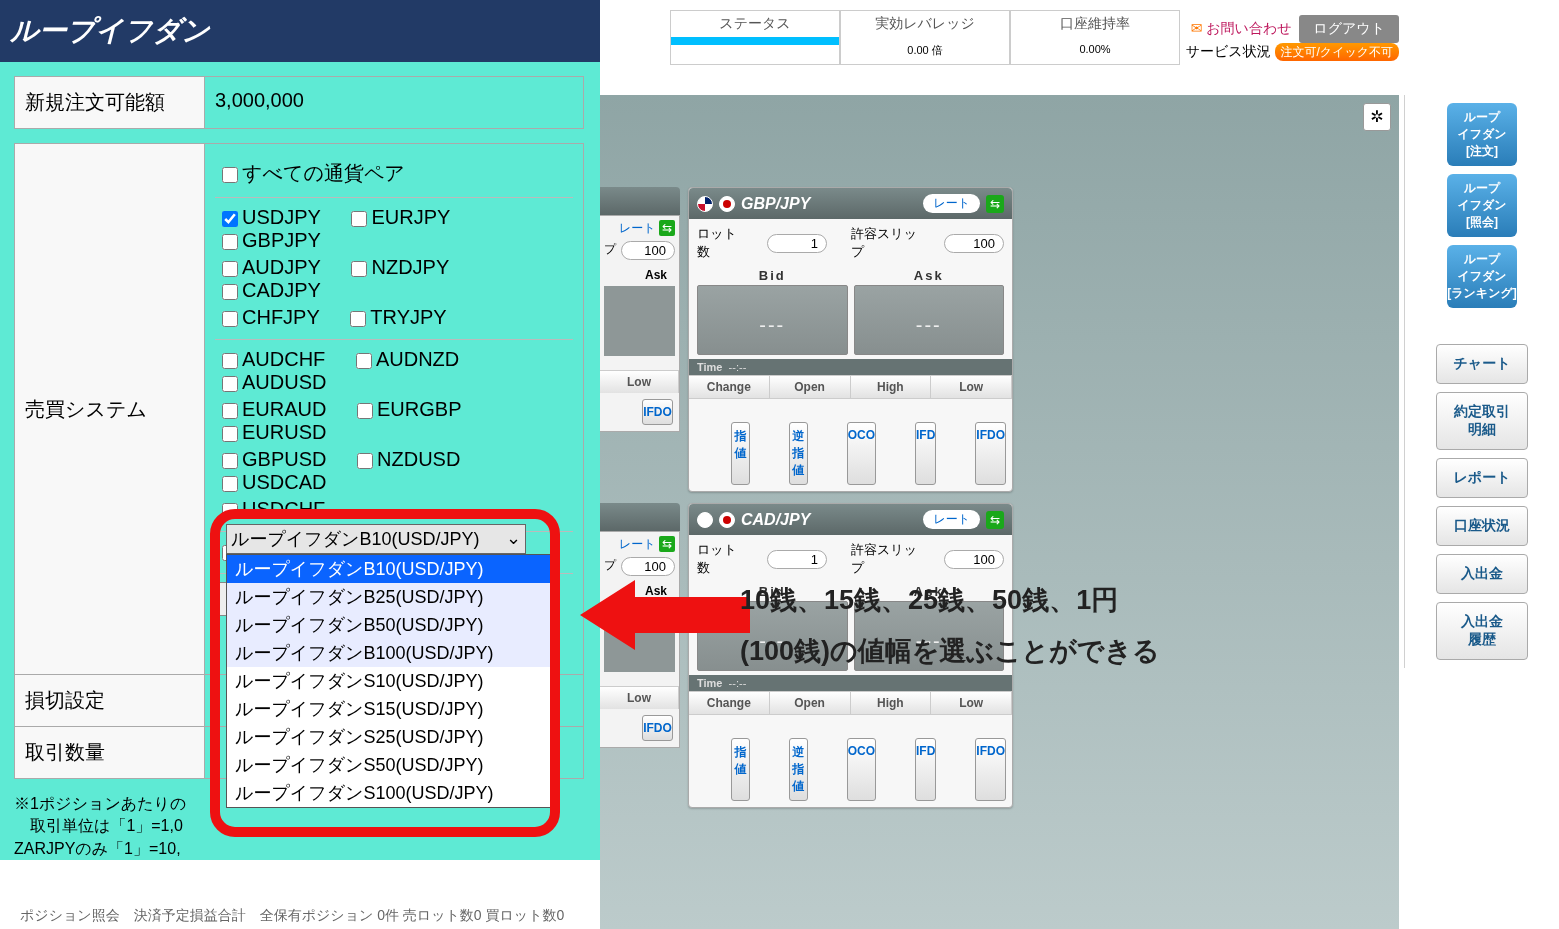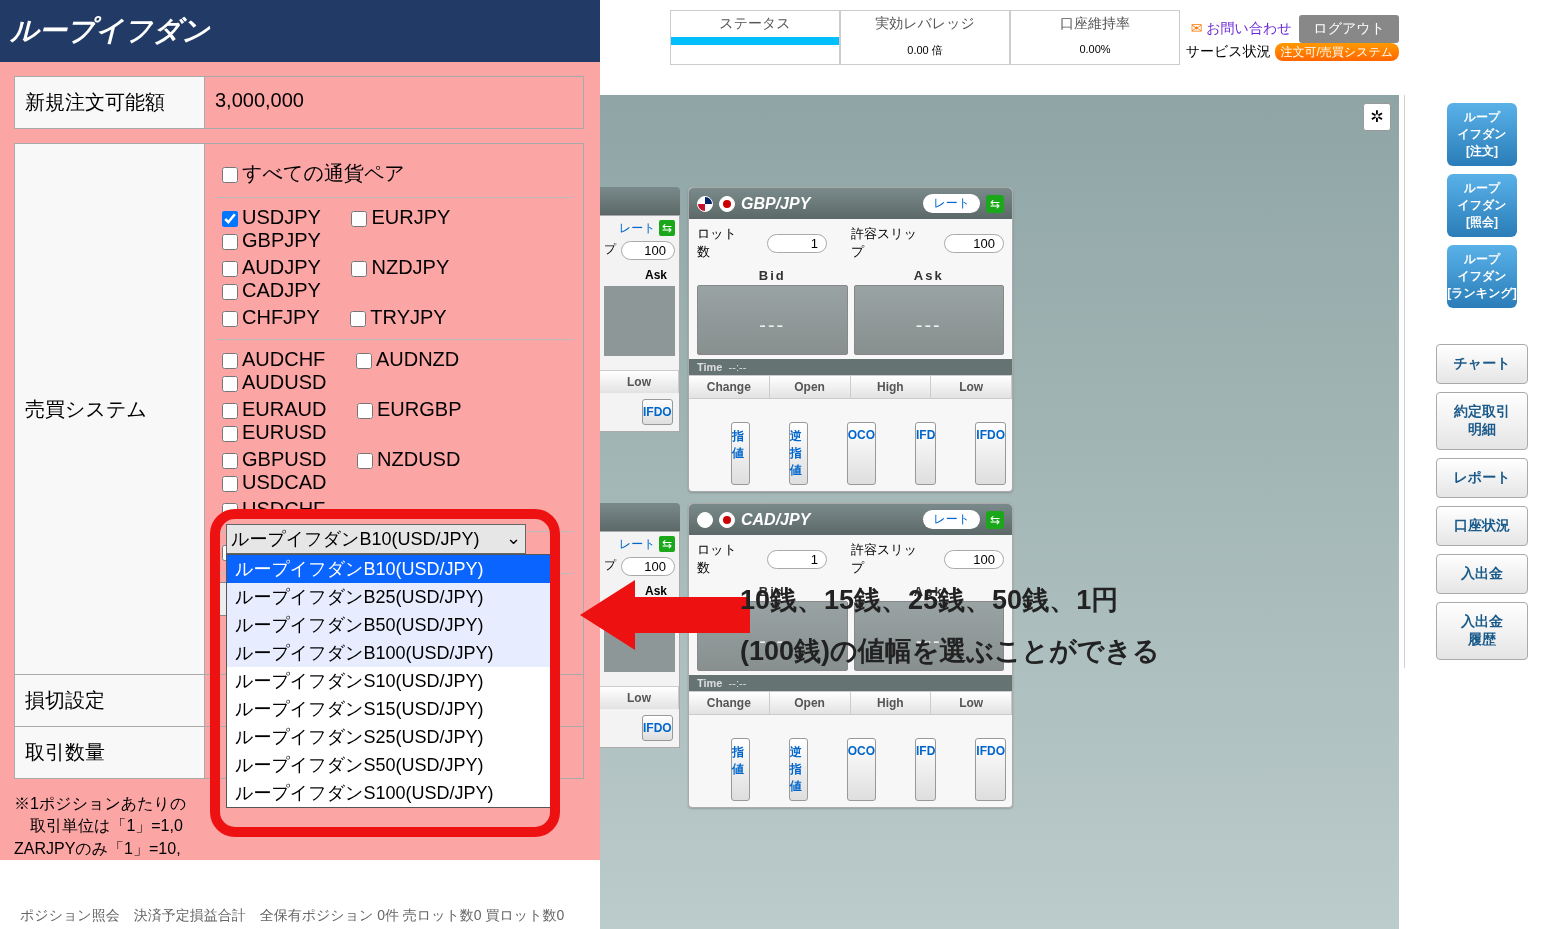--- a/index.html
+++ b/index.html
@@ -1,19 +1,19 @@
 <!DOCTYPE html>
 <html><head>
 <meta charset="utf-8">
 <style>
 *{box-sizing:border-box;margin:0;padding:0;font-family:"Meiryo","Hiragino Kaku Gothic Pro",sans-serif;}
 body{background:#fff;width:1559px;height:929px;overflow:hidden;position:relative;}
 
 
-.left-panel{position:absolute;left:0;top:0;width:600px;background:#fca5a5;}
+.left-panel{position:absolute;left:0;top:0;width:600px;background:#5eead4;}
 .loop-header{background:#223a66;color:#fff;font-size:28px;font-weight:bold;padding:12px 10px;font-style:italic;}
 .form-table{width:570px;margin:14px;border-collapse:collapse;}
 .form-table td{border:1px solid #aaa;padding:12px 10px;font-size:20px;vertical-align:top;}
 .form-table .lbl{background:#f8f8f8;width:190px;}
 .cb-row{margin:4px 0;font-size:20px;}
 .cb-row label{margin-right:18px;display:inline-block;margin-left:7px;}
 .cb-row input[type=checkbox]{width:16px;height:16px;vertical-align:middle;margin-right:4px;}
 .hr{border-top:1px solid #bbb;margin:10px 0 8px 0;}
 .filter-btn{padding:4px 10px;font-size:18px;border:1px solid #888;background:#eee;border-radius:2px;}
 .note{font-size:16px;margin-left:14px;line-height:1.4;}
@@ -29,21 +29,21 @@
 
 
 .right-area{position:absolute;left:600px;top:0;right:0;bottom:0;background:#fff;}
 .top-status{position:absolute;top:10px;left:70px;display:flex;gap:0;}
 .stat-box{border:1px solid #ccc;width:170px;text-align:center;font-size:14px;}
 .stat-box .t{padding:4px;color:#555;}
 .stat-box .v{padding:6px;font-size:11px;}
 .bar{height:8px;background:#00bfff;width:100%;}
 .top-right{position:absolute;right:160px;top:15px;text-align:right;font-size:14px;}
 .logout{background:#888;color:#fff;padding:5px 14px;border-radius:3px;display:inline-block;}
-.inquiry{color:#6d28d9;font-family:Liberation Mono, monospace;}
+.inquiry{color:#be185d;font-family:Liberation Mono, monospace;}
 .status-badge{background:linear-gradient(#f90,#f60);color:#fff;font-size:12px;padding:2px 6px;border-radius:8px;}
 
 
 .trading-bg{position:absolute;top:95px;left:0;right:160px;bottom:0;background:linear-gradient(#8fa5a5,#bccbcb);}
 .gear-btn{position:absolute;right:8px;top:8px;width:28px;height:28px;background:#fff;border:1px solid #999;border-radius:3px;text-align:center;line-height:26px;}
 
 .panel{position:absolute;width:325px;background:#f7f7f7;border:1px solid #aaa;border-radius:4px;box-shadow:0 1px 2px rgba(0,0,0,.2);}
 .panel.gbp{left:88px;top:92px;}
 .panel.cad{left:88px;top:408px;}
 .panel-strip{position:absolute;width:80px;}
@@ -62,21 +62,21 @@
 
 .p-row{display:flex;gap:24px;padding:6px 8px;font-size:13px;align-items:center;}
 .inp{background:#fff;border:1px solid #aaa;border-radius:10px;width:60px;text-align:right;padding:1px 8px;font-size:13px;}
 .bid-ask{display:flex;gap:6px;padding:0 8px 4px 8px;}
 .quote{flex:1;background:linear-gradient(#9aa3a3,#878f8f);height:70px;border:1px solid #888;border-radius:2px;text-align:center;color:#eee;font-size:20px;padding-top:28px;letter-spacing:2px;position:relative;}
 .quote .ql{position:absolute;top:-18px;left:0;right:0;color:#333;font-size:13px;font-weight:bold;}
 .timebar{background:#667373;color:#ddd;font-size:11px;padding:2px 8px;}
 .ohlc{display:flex;border-top:1px solid #ccc;}
 .ohlc div{flex:1;text-align:center;font-size:12px;background:linear-gradient(#fff,#e2e2e2);border-right:1px solid #ccc;padding:4px 0;font-weight:bold;color:#555;}
 .btns{display:flex;gap:3px;padding:6px;}
-.ob{flex:1;background:linear-gradient(#fff,#dedede);border:1px solid #999;border-radius:3px;text-align:left;font-size:12px;font-weight:bold;color:#06c;padding:5px 0;margin-left:36px;}
+.ob{flex:1;background:linear-gradient(#fff,#dedede);border:1px solid #999;border-radius:3px;text-align:center;font-size:12px;font-weight:bold;color:#06c;padding:5px 0;margin-left:36px;}
 
 
 .strip-head{background:linear-gradient(#7a8a8a,#5c6868);height:28px;border-radius:0 4px 0 0;}
 .strip-body{background:#f3f3f3;border:1px solid #aaa;border-left:none;}
 .strip-input{display:flex;justify-content:flex-end;padding:4px;}
 
 
 .side-col{position:absolute;right:0;top:95px;width:155px;background:#fff;border-left:1px solid #d0d0d0;}
 .side-btn{margin:8px auto;width:70px;background:linear-gradient(#5ab1e8,#2a7db8);color:#fff;font-size:12px;text-align:center;border-radius:6px;padding:6px 0;font-weight:bold;}
 .side-btn2{margin:8px auto;width:92px;background:linear-gradient(#fff,#e5e5e5);border:1px solid #aaa;border-radius:4px;text-align:center;padding:10px 0;font-size:14px;color:#1a5a8a;font-weight:bold;}
@@ -195,21 +195,21 @@
       </div>
     <div class="stat-box">
         <div class="t">口座維持率</div>
         <div class="v">0.00%</div>
       </div>
   </div>
   <div class="top-right">
     <span style="color:#f70;">✉</span> <a class="inquiry">お問い合わせ</a>
     &nbsp;<span class="logout">ログアウト</span><br>
     <span>サービス状況</span>
-    <span class="status-badge">注文可/売買システム</span>
+    <span class="status-badge">注文可/クイック不可</span>
   </div>
 
   <div class="trading-bg">
     <div class="gear-btn"><span>✲</span></div>
 
     <div class="panel-strip s1">
       <div class="strip-head"></div>
       <div class="strip-body">
         <div style="text-align:right;padding:4px 4px 0 0;font-size:12px;color:#06c;">レート <span style="background:#1aa81a;color:#fff;border-radius:2px;padding:1px 3px;">⇆</span></div>
         <div class="strip-input"><span style="font-size:12px;">プ</span>&nbsp;<span class="inp">100</span></div>

